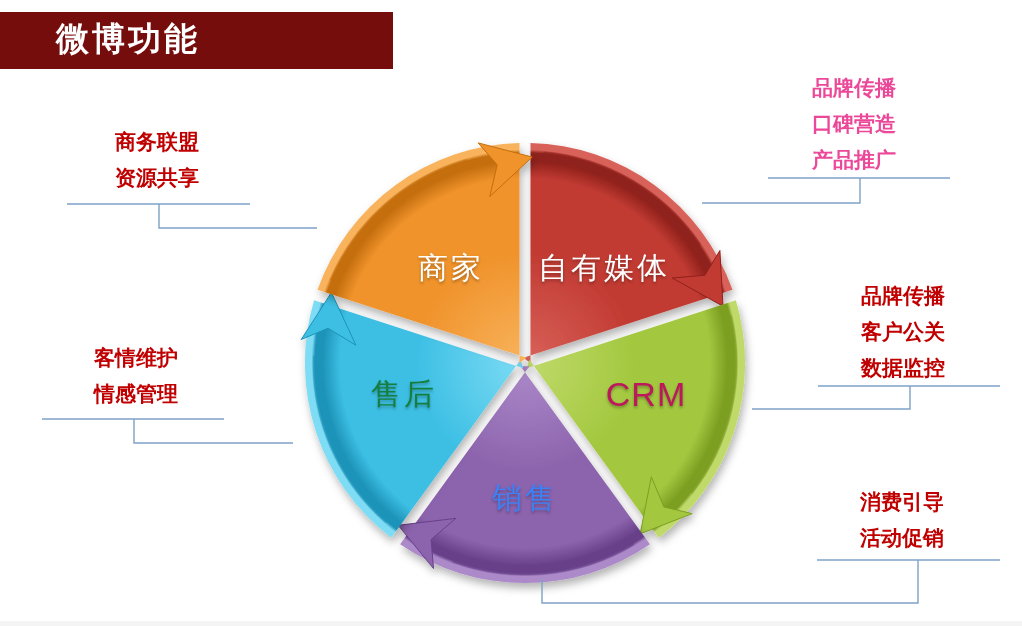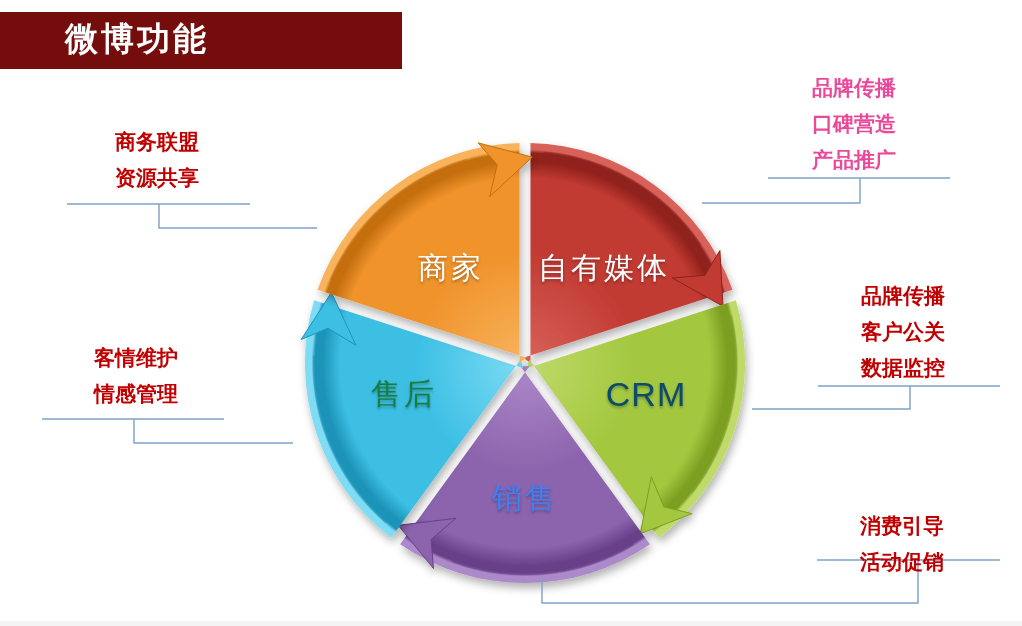--- a/index.html
+++ b/index.html
@@ -6,21 +6,21 @@
   body{
     width:1022px;height:626px;position:relative;overflow:hidden;
     background:#ffffff;
     font-family:"Liberation Sans","DejaVu Sans",sans-serif;
   }
   .stage{position:absolute;inset:0;}
 
   
   .banner{
     position:absolute;left:0;top:12px;width:393px;height:57px;
-    background:#760D0D;display:flex;align-items:center;padding-left:9px;
+    background:#760D0D;display:flex;align-items:center;
   }
   .banner h1{
     margin:0;padding:0 0 2px 56px;color:#ffffff;
     font-size:33px;font-weight:bold;letter-spacing:3px;white-space:nowrap;
   }
 
   
   #wheel-svg{position:absolute;left:0;top:0;}
 
   
@@ -33,21 +33,21 @@
 
   
   .callout{
     position:absolute;color:#C00000;font-weight:bold;
     font-size:21px;line-height:36px;white-space:nowrap;
   }
   #co-brand  {left:812px;top:70px;}
   #co-alliance{left:115px;top:124px;}
   #co-care   {left:94px; top:340px;}
   #co-market {left:861px;top:278px;}
-  #co-consume{left:860px;top:484px;margin-top:24px;}
+  #co-consume{left:860px;top:484px;}
 
   .bottom-strip{
     position:absolute;left:0;top:621px;width:1022px;height:5px;
     background:#F4F4F4;
   }
 </style>
 </head>
 <body style="background: rgb(255, 255, 255);">
 
 <div class="stage">
@@ -138,21 +138,21 @@
       <polyline points="317,228 159,228 159,204" fill="none" stroke="#7EA2C7" stroke-width="1.4"></polyline>
       <polyline points="42,419 224,419" fill="none" stroke="#7EA2C7" stroke-width="1.4"></polyline>
       <polyline points="293,443 134,443 134,419" fill="none" stroke="#7EA2C7" stroke-width="1.4"></polyline>
       <polyline points="818,386 1000,386" fill="none" stroke="#7EA2C7" stroke-width="1.4"></polyline>
       <polyline points="752,409 910,409 910,386" fill="none" stroke="#7EA2C7" stroke-width="1.4"></polyline>
       <polyline points="817,560 1000,560" fill="none" stroke="#7EA2C7" stroke-width="1.4"></polyline>
       <polyline points="542,579 542,603 918,603 918,560" fill="none" stroke="#7EA2C7" stroke-width="1.4"></polyline>
     </svg>
 
   <div class="seg-label" style="left: 604px; top: 268px; color: rgb(255, 255, 255);">自有媒体</div>
-  <div class="seg-label latin" style="left: 646px; top: 394px; color: #0c4a6e;">CRM</div>
+  <div class="seg-label latin" style="left: 646px; top: 394px; color: #be185d;">CRM</div>
   <div class="seg-label" style="left: 525px; top: 498px; color: #3b82f6;">销售</div>
   <div class="seg-label" style="left: 404px; top: 394px; color: #15803d; font-family: Liberation Mono, monospace;">售后</div>
   <div class="seg-label" style="left: 451px; top: 268px; color: rgb(255, 255, 255);">商家</div>
 
   <div class="callout" id="co-brand" style="color: #ec4899;">
     <div>品牌传播</div>
     <div>口碑营造</div>
     <div>产品推广</div>
   </div>
 

